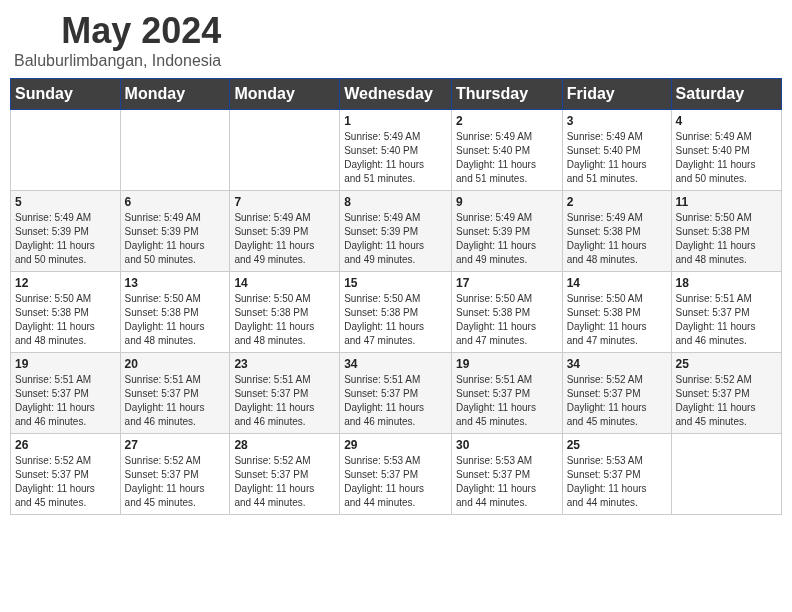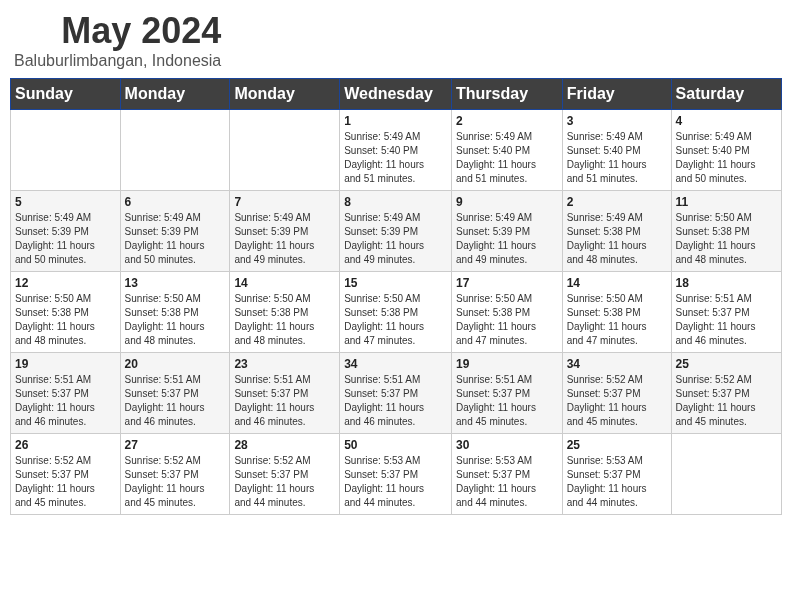--- a/index.html
+++ b/index.html
@@ -324,21 +324,21 @@
 and 45 minutes.</div>
         </td>
         <td>
           <span class="day-number">28</span>
           <div class="day-info" style="white-space: pre-line;">Sunrise: 5:52 AM
 Sunset: 5:37 PM
 Daylight: 11 hours
 and 44 minutes.</div>
         </td>
         <td>
-          <span class="day-number">50</span>
+          <span class="day-number">29</span>
           <div class="day-info" style="white-space: pre-line;">Sunrise: 5:53 AM
 Sunset: 5:37 PM
 Daylight: 11 hours
 and 44 minutes.</div>
         </td>
         <td>
           <span class="day-number">30</span>
           <div class="day-info" style="white-space: pre-line;">Sunrise: 5:53 AM
 Sunset: 5:37 PM
 Daylight: 11 hours

